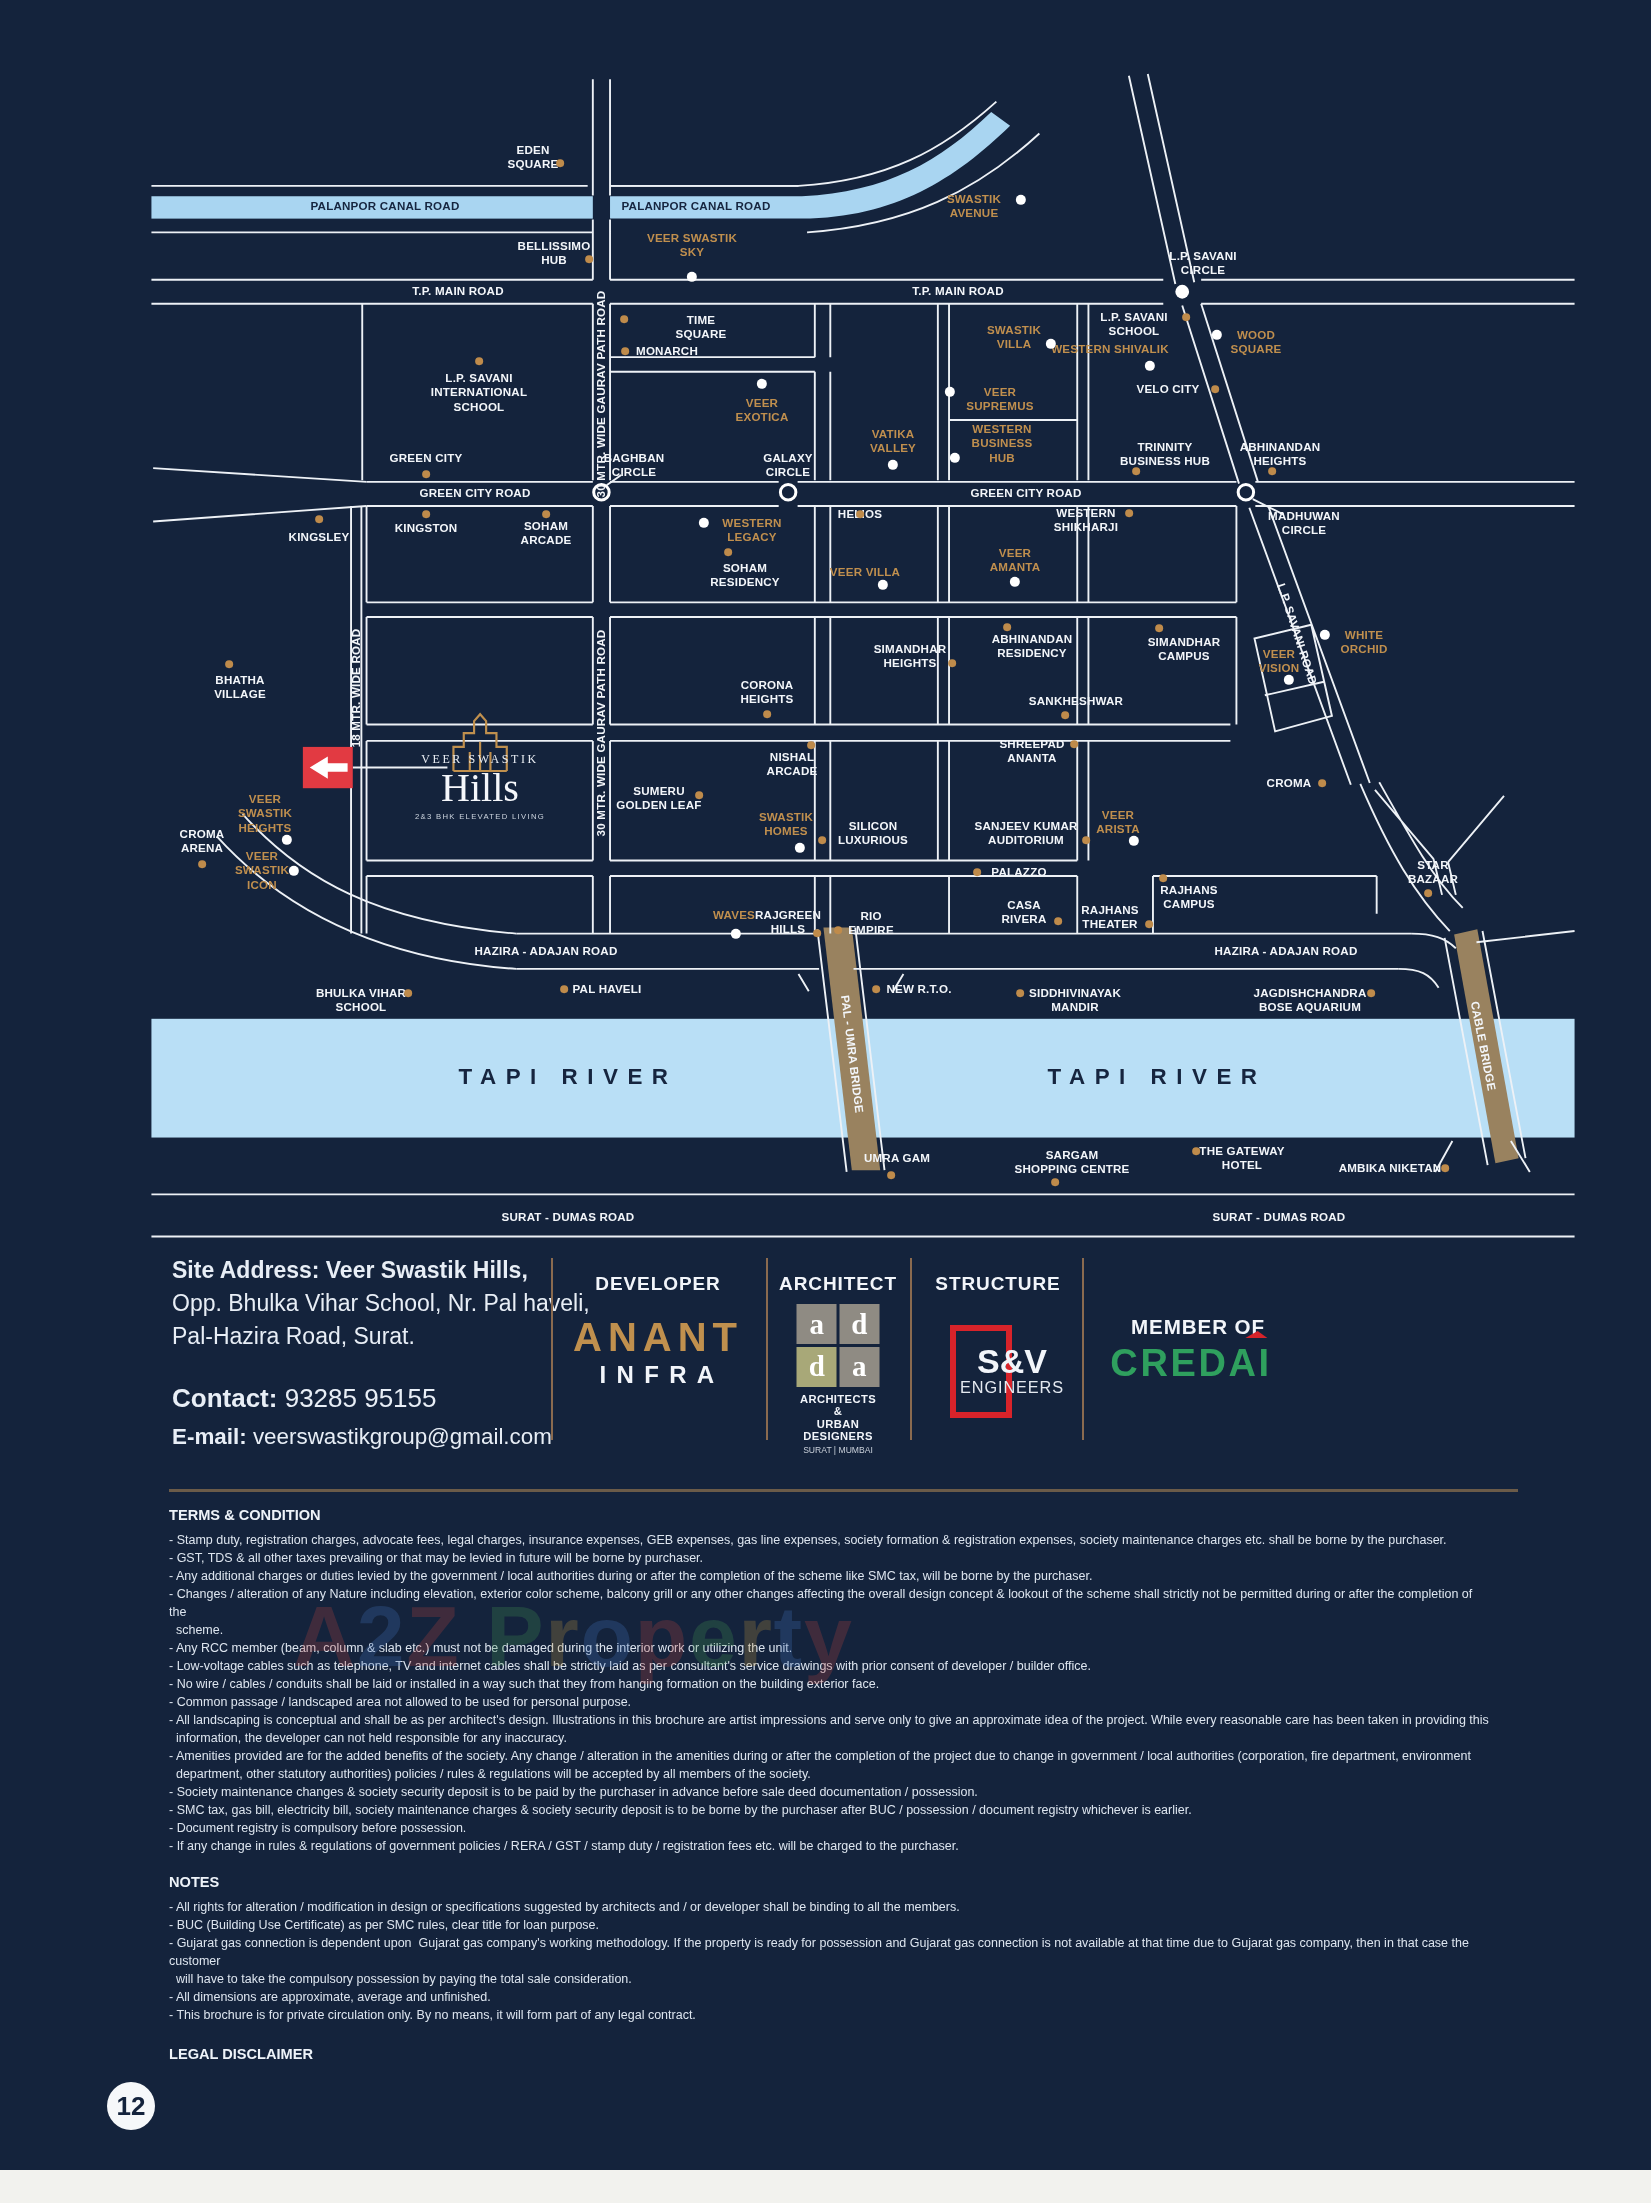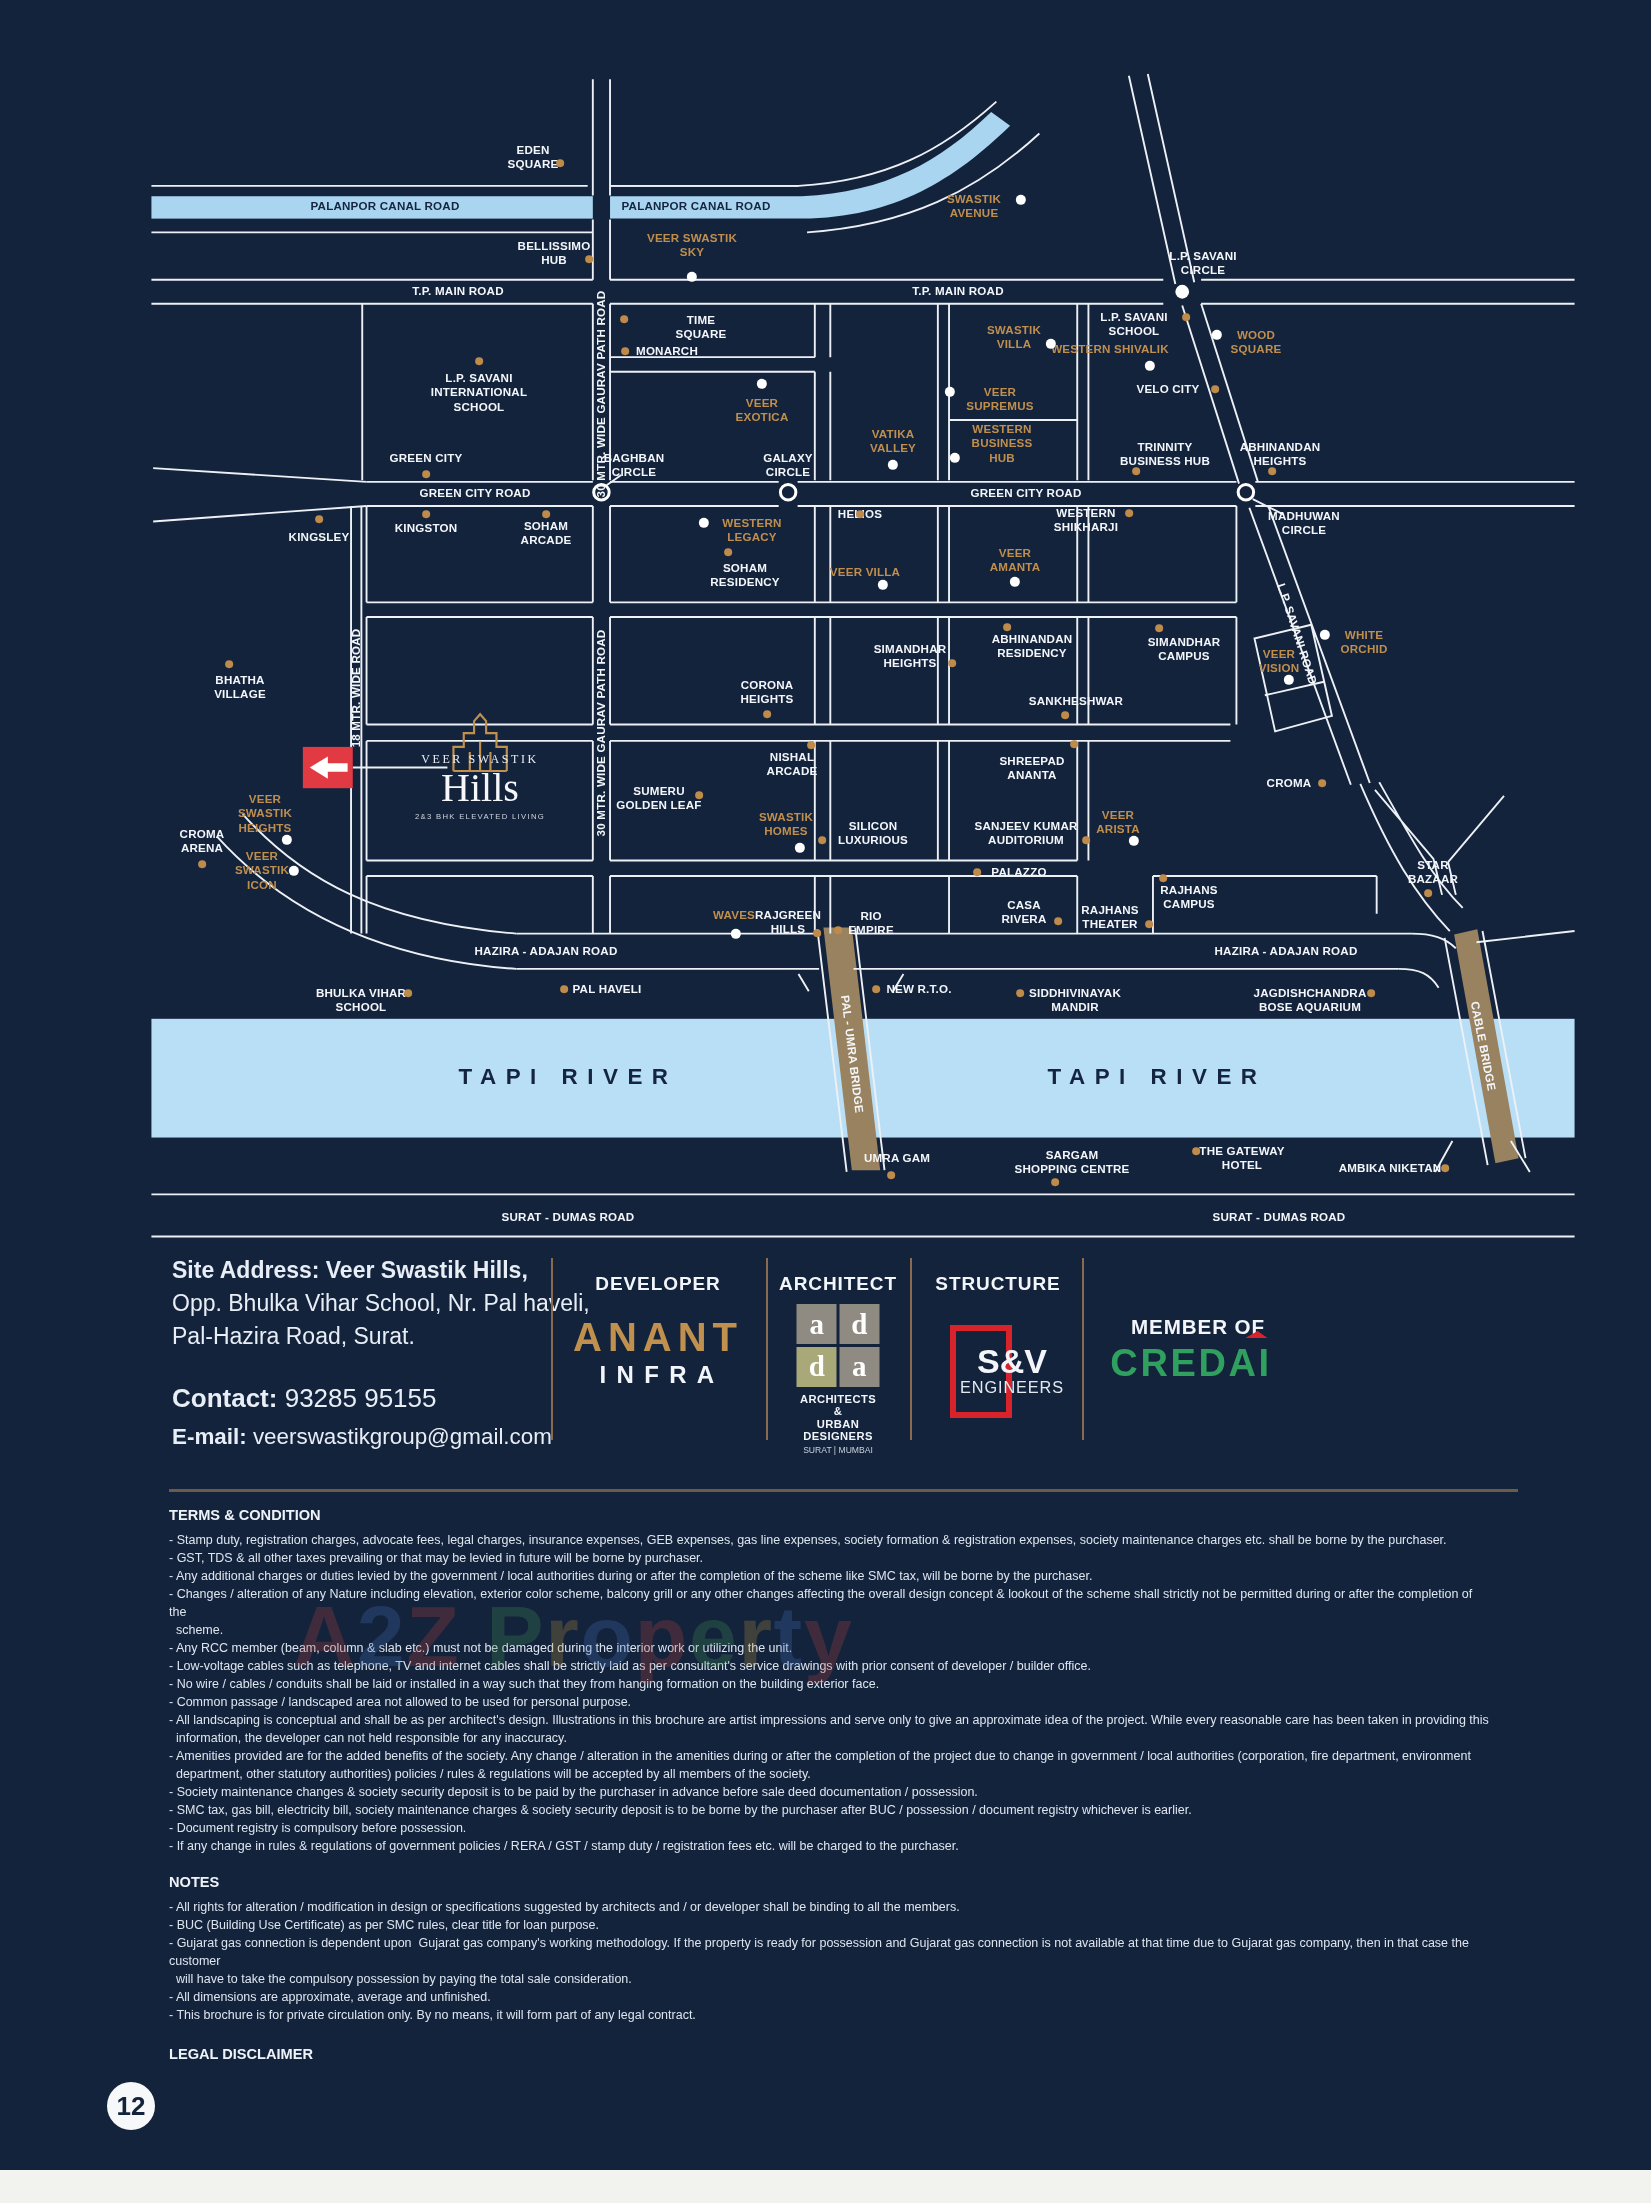--- a/index.html
+++ b/index.html
@@ -212,21 +212,21 @@
       <div class="ml w" style="left: 1297px; top: 634px; transform: translate(-50%, -50%) rotate(72deg);">L.P. SAVANI ROAD</div>
       <div class="ml w" style="left: 601px; top: 394px; transform: translate(-50%, -50%) rotate(-90deg);">30 MTR. WIDE GAURAV PATH ROAD</div>
       <div class="ml w" style="left: 601px; top: 733px; transform: translate(-50%, -50%) rotate(-90deg);">30 MTR. WIDE GAURAV PATH ROAD</div>
       <div class="ml w" style="left: 356px; top: 688px; transform: translate(-50%, -50%) rotate(-90deg);">18 MTR. WIDE ROAD</div>
       <div class="ml w" style="left: 240px; top: 687px;">BHATHA
 VILLAGE</div>
       <div class="ml w" style="left: 767px; top: 692px;">CORONA
 HEIGHTS</div>
       <div class="ml w" style="left: 792px; top: 764px;">NISHAL
 ARCADE</div>
-      <div class="ml w" style="left: 1032px; top: 768px;">SHREEPAD
+      <div class="ml w" style="left: 1032px; top: 751px;">SHREEPAD
 ANANTA</div>
       <div class="ml w" style="left: 659px; top: 798px; text-align: center;">SUMERU
 GOLDEN LEAF</div>
       <div class="ml g" style="left: 786px; top: 824px;">SWASTIK
 HOMES</div>
       <div class="ml w" style="left: 873px; top: 833px;">SILICON
 LUXURIOUS</div>
       <div class="ml w" style="left: 1026px; top: 833px;">SANJEEV KUMAR
 AUDITORIUM</div>
       <div class="ml g" style="left: 1118px; top: 822px;">VEER

